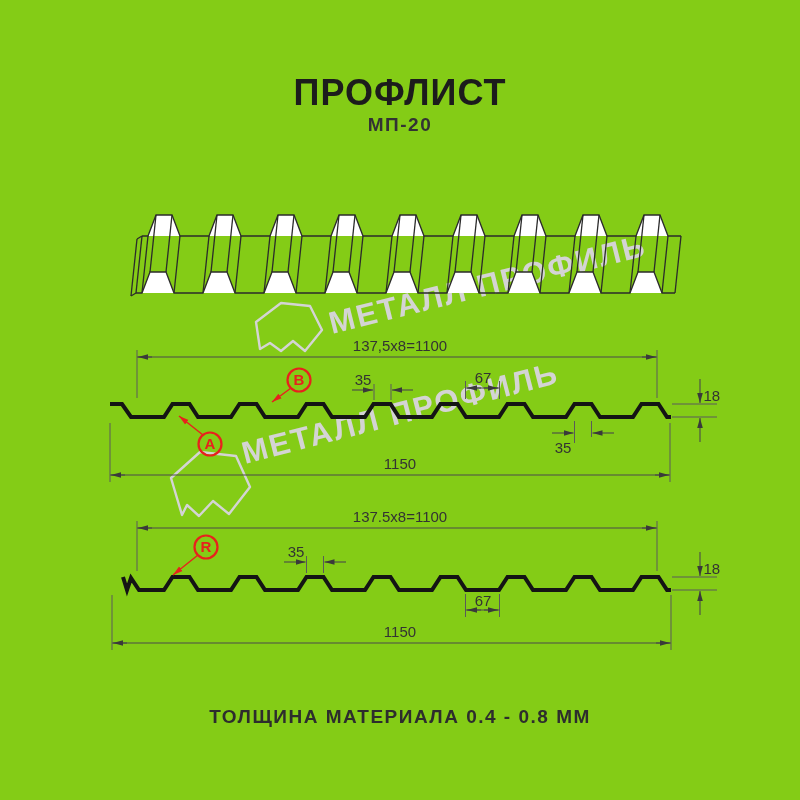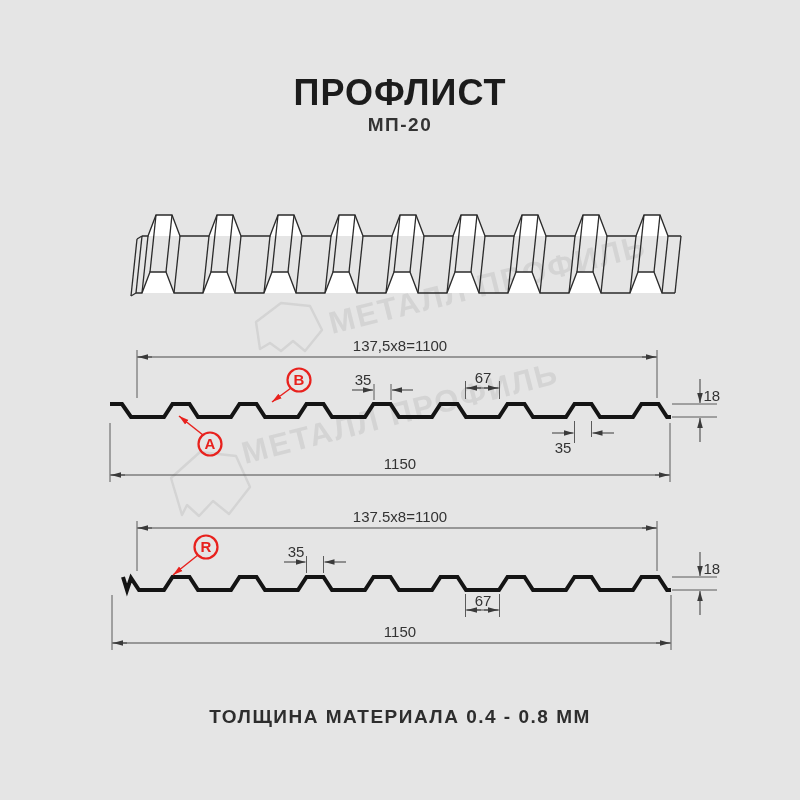--- a/index.html
+++ b/index.html
@@ -1,16 +1,16 @@
 <!DOCTYPE html>
 <html><head>
 <meta charset="utf-8">
 <style>
   html,body{margin:0;padding:0;background:#ffffff;}
-  #stage{width:800px;height:800px;position:relative;background:#e5e5e5;overflow:hidden;}
+  #stage{width:800px;height:800px;position:relative;background:#84cc16;overflow:hidden;}
   svg{display:block;}
   .title{font:bold 36px "Liberation Sans",sans-serif;letter-spacing:1px;fill:#1c1c1c;}
   .subtitle{font:600 19px "Liberation Sans",sans-serif;letter-spacing:1.5px;fill:#333333;}
   .footnote{font:600 19px "Liberation Sans",sans-serif;letter-spacing:1.5px;fill:#2d2d2d;}
   .dimtxt{font:15px "Liberation Sans",sans-serif;fill:#333333;}
   .dimline{stroke:#4a4a4a;stroke-width:1.1;fill:none;}
   .extline{stroke:#5a5a5a;stroke-width:1;fill:none;}
   .profile{stroke:#141414;stroke-width:4;fill:none;stroke-linejoin:miter;}
   .sheet3d{stroke:#2b2b2b;stroke-width:1.3;fill:#ffffff;}
   .wmtxt{font:bold 31px "Liberation Sans",sans-serif;letter-spacing:2px;fill:#d4d4d4;}

